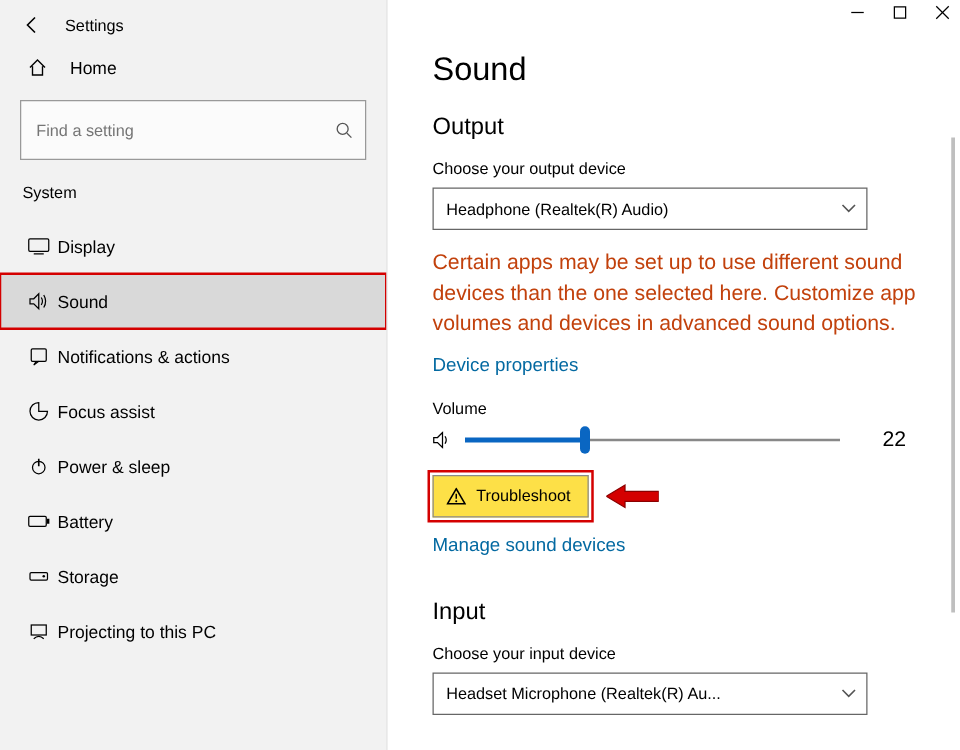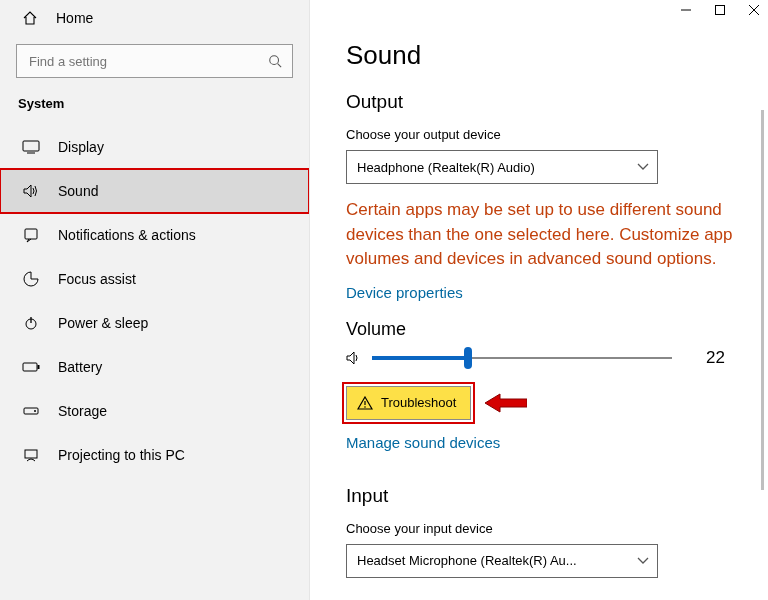--- a/index.html
+++ b/index.html
@@ -35,46 +35,46 @@
     display: flex;
     align-items: center;
     gap: 18px;
     padding: 10px 20px 10px 22px;
     font-size: 14px;
   }
   .search-box {
     margin: 8px 16px 14px 16px;
     border: 1px solid #999;
     background: #fbfbfb;
-    height: 34px;
+    height: 48px;
     display: flex;
     align-items: center;
     padding: 0 10px;
     justify-content: space-between;
     color: #5a5a5a;
     gap: 10px;
   }
   .search-box input {
     border: none; outline: none; background: transparent;
     font-size: 13px; width: 100%; color: #5a5a5a;
   }
   .category-label {
-    font-weight: 700;
+    font-weight: 400;
     font-size: 13px;
     padding: 4px 18px 14px 18px;
   }
   .nav {
     flex: 1;
     overflow: hidden;
     position: relative;
   }
   .nav-item {
     display: flex;
     align-items: center;
-    gap: 18px;
+    gap: 6px;
     height: 44px;
     padding: 0 20px 0 22px;
     font-size: 14px;
     cursor: pointer;
     text-align: center;
   }
   .nav-item.selected {
     background: #d9d9d9;
   }
   
@@ -110,21 +110,21 @@
   h2.section {
     font-weight: 400;
     font-size: 19px;
     margin: 6px 0 14px 0;
   }
   .field-label {
     font-size: 13px;
     margin-bottom: 8px;
   }
   .dropdown {
-    width: 312px;
+    width: 348px;
     height: 34px;
     border: 1px solid #666;
     background: #fff;
     display: flex;
     align-items: center;
     justify-content: space-between;
     padding: 0 8px 0 10px;
     font-size: 13px;
     cursor: pointer;
   }
@@ -136,21 +136,21 @@
     line-height: 1.45;
     max-width: 400px;
   }
   .link {
     color: #0369a1;
     font-size: 15px;
     cursor: pointer;
     display: inline-block;
     margin-bottom: 12px;
   }
-  .volume-label { font-size: 18px; margin: 6px 0 8px 0; }
+  .volume-label { font-size: 13px; margin: 6px 0 8px 0; }
   .volume-row {
     display: flex;
     align-items: center;
     gap: 10px;
     margin-bottom: 18px;
   }
   .slider-track {
     position: relative;
     width: 300px;
     height: 20px;
@@ -208,20 +208,28 @@
   }
   
   svg { display: block; }
 </style>
 </head>
 <body>
 
 <div class="window">
 
   <aside class="sidebar">
+    <div class="header-row">
+      <span class="back-btn">
+        <svg width="16" height="16" viewBox="0 0 16 16">
+            <path d="M10 2 L4 8 L10 14" fill="none" stroke="#000" stroke-width="1.3"></path>
+          </svg>
+      </span>
+      <span class="title">Settings</span>
+    </div>
 
     <div class="home-row">
       <span class="nicon">
         <svg width="16" height="16" viewBox="0 0 16 16">
             <path d="M2 8 L8 2 L14 8 M4 7 V14 H12 V7" fill="none" stroke="#000" stroke-width="1.1"></path>
           </svg>
       </span>
       <span>Home</span>
     </div>
 

